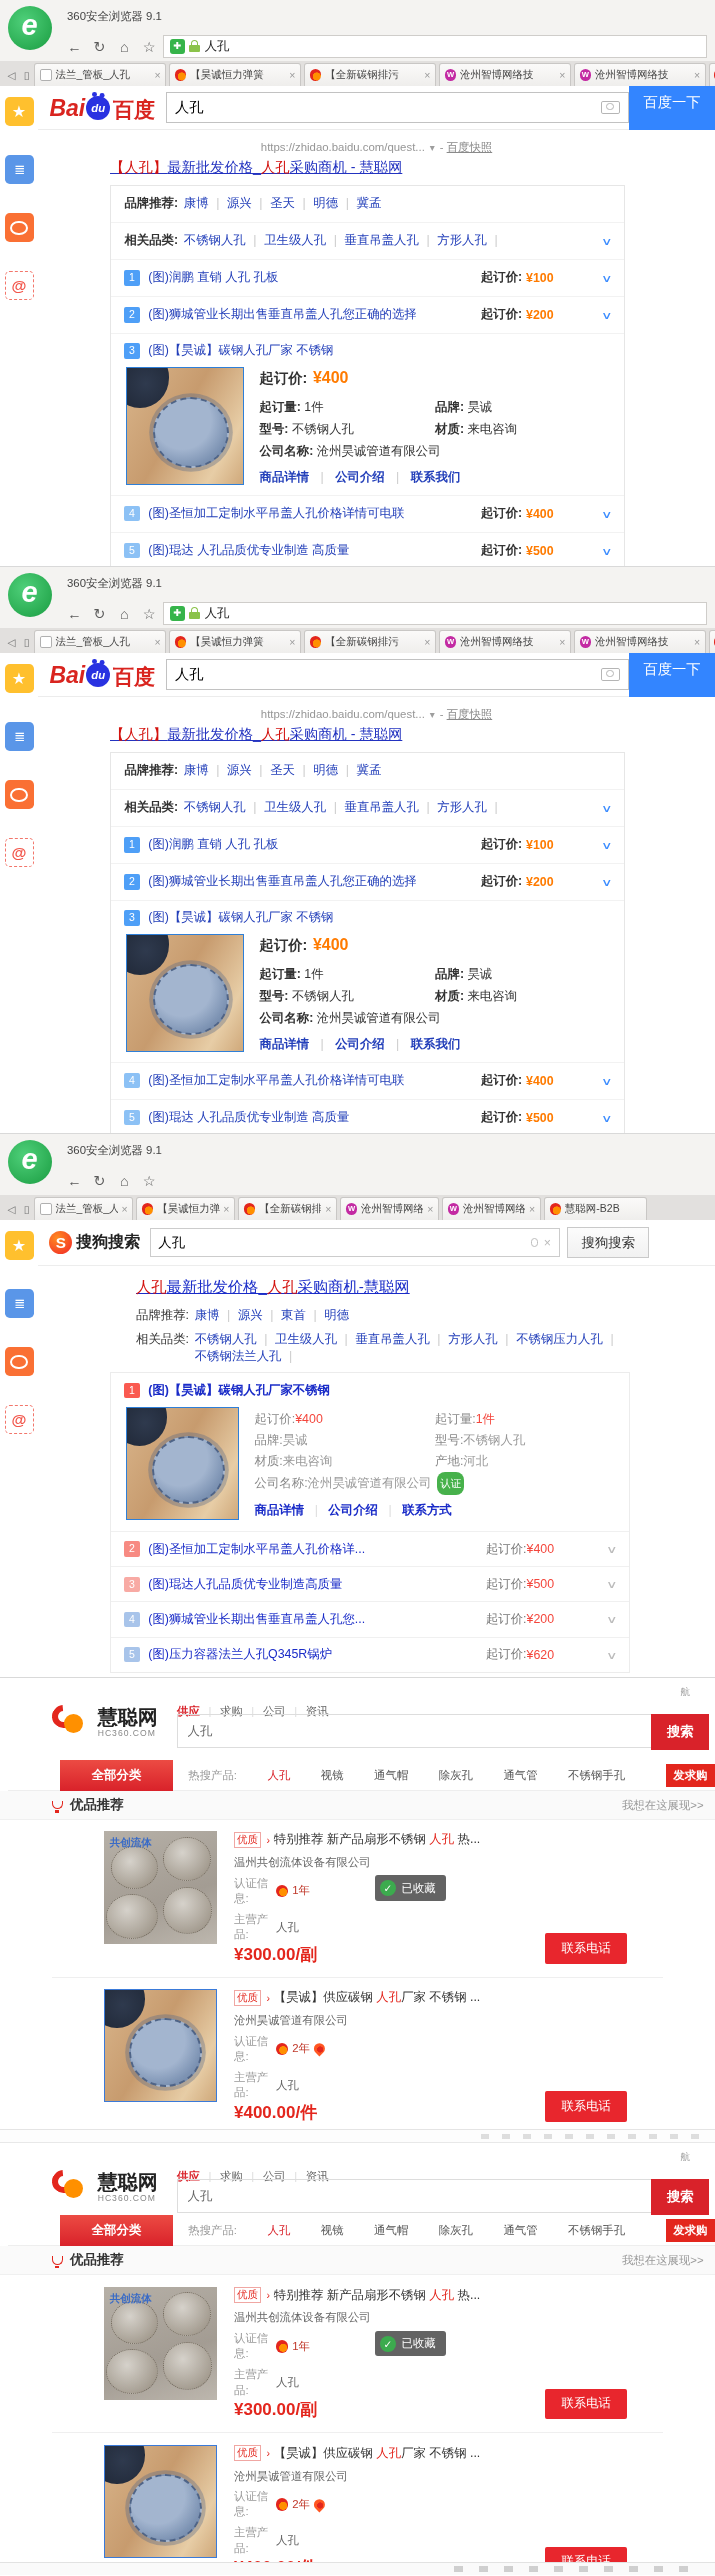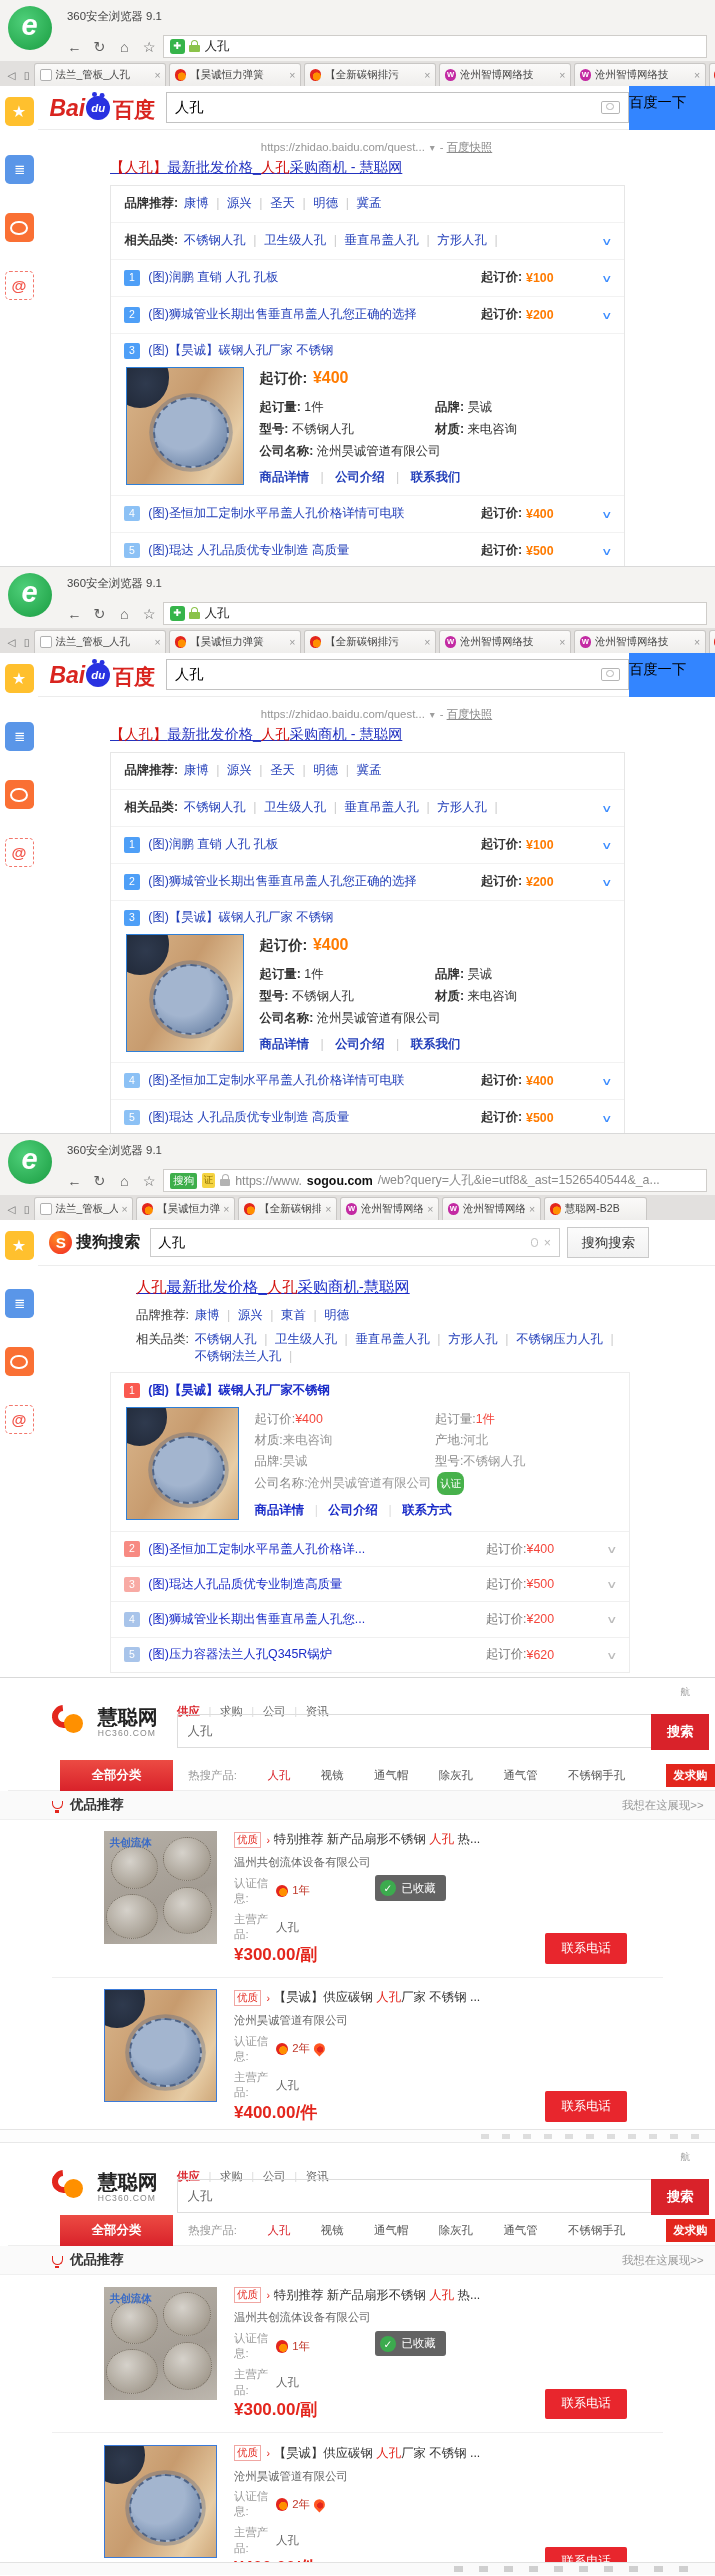--- a/index.html
+++ b/index.html
@@ -53,21 +53,21 @@
 .bhead{margin-left:38px;height:44px;border-bottom:1px solid #ececec;display:flex;align-items:center;padding:0 0 0 11.4px}
 .blogo{display:flex;align-items:flex-end;gap:1px;margin-right:11.4px;flex-shrink:0}
 .blogo .bai{color:#d9241f;font-size:23px;font-weight:bold;font-style:italic;line-height:1}
 .blogo .paw{width:24px;height:24px;border-radius:50%;background:#2932e1;color:#fff;font-size:11.4px;font-weight:bold;font-style:italic;display:flex;align-items:center;justify-content:center;position:relative}
 .paw::before{content:"";position:absolute;top:-3.8px;left:5.7px;width:4.8px;height:4.8px;border-radius:50%;background:#2932e1;box-shadow:7.6px 1px 0 #2932e1}
 .blogo .bcn{color:#d9241f;font-size:21px;font-weight:bold;line-height:1;margin-left:1.9px}
 .bsearch{flex:1;height:30.5px;border:1px solid #c2c2c2;display:flex;align-items:center;padding:0 7.6px}
 .bsearch input{border:none;outline:none;flex:1;font-size:14.3px;color:#000;font-family:inherit;min-width:0}
 .cam{width:19px;height:13.4px;border:1.9px solid #b5b5b5;border-radius:1.9px;position:relative;flex-shrink:0}
 .cam::before{content:"";position:absolute;left:3.8px;top:1px;width:5.7px;height:5.7px;border:1.9px solid #b5b5b5;border-radius:50%}
-.bbtn{width:86px;height:44px;background:#3385ff;color:#000000;font-size:14.3px;line-height:32px;flex-shrink:0;cursor:pointer}
+.bbtn{width:86px;height:44px;background:#3385ff;color:#ffffff;font-size:14.3px;text-align:center;line-height:32px;flex-shrink:0;cursor:pointer}
 .burl{margin:9.5px 0 3.8px 38px;text-align:center;font-size:11.4px;color:#969696}
 .burl .caret{color:#9e9e9e;font-size:8.6px}
 .burl .snap{text-decoration:underline;color:#8a8a8a}
 .btitle{margin:3.8px 0 7.6px 110px;font-size:14.3px;color:#2333c0;text-decoration:underline;cursor:pointer}
 .red{color:#d3120e}
 .bbox{margin-left:110px;width:515px;border:1px solid #e6e6e6;font-size:12.4px}
 .brow{display:flex;align-items:center;padding:9.5px 13.4px;border-bottom:1px solid #f2f2f2}
 .brow:last-child{border-bottom:none}
 .blabel{font-weight:bold;color:#333;flex-shrink:0}
 .linkset{display:flex;align-items:flex-start;flex-wrap:wrap}
@@ -552,28 +552,20 @@
       <div class="logo360">
             <span class="e">e</span>
           </div>
       <div class="wtitle">360安全浏览器 9.1</div>
     </div>
     <div class="toolbar">
       <span class="tbtn">←</span>
       <span class="tbtn">↻</span>
       <span class="tbtn">⌂</span>
       <span class="tbtn">☆</span>
-      <div class="addr">
-        <span class="sgbadge">搜狗</span>
-        <span class="sgbadge2">证</span>
-        <span class="lock gray"></span>
-        <span class="urlpre">https://www.</span>
-            <span class="urlhost">sogou.com</span>
-            <span class="urlpost">/web?query=人孔&amp;ie=utf8&amp;_ast=1526540544&amp;_a...</span>
-      </div>
     </div>
     <div class="tabsbar">
       <span class="tabctl">◁</span>
       <span class="tabctl">▯</span>
       <div class="tab" style="width:99px">
         <span class="favicon fav-doc"></span>
         <span class="tab-label">法兰_管板_人</span>
         <span class="tab-x">×</span>
       </div>
       <div class="tab" style="width:99px">
@@ -651,26 +643,26 @@
           <span class="stl">(图)【昊诚】碳钢人孔厂家不锈钢</span>
         </div>
         <div class="sdetail">
           <div class="pimg art" style="width:113px;height:113px"></div>
           <div class="sinfo">
             <div class="sfr">
               <span class="sf"><span class="sgl">起订价:</span><span class="sredv">¥400</span></span>
               <span class="sf"><span class="sgl">起订量:</span><span class="sredv">1件</span></span>
             </div>
             <div class="sfr">
+              <span class="sf"><span class="sgl">品牌:</span><span class="sgv">昊诚</span></span>
+              <span class="sf"><span class="sgl">型号:</span><span class="sgv">不锈钢人孔</span></span>
+            </div>
+            <div class="sfr">
               <span class="sf"><span class="sgl">材质:</span><span class="sgv">来电咨询</span></span>
               <span class="sf"><span class="sgl">产地:</span><span class="sgv">河北</span></span>
-            </div>
-            <div class="sfr">
-              <span class="sf"><span class="sgl">品牌:</span><span class="sgv">昊诚</span></span>
-              <span class="sf"><span class="sgl">型号:</span><span class="sgv">不锈钢人孔</span></span>
             </div>
             <div class="sfr">
               <span class="sf full">
                     <span><span class="sgl">公司名称:</span><span class="sgv">沧州昊诚管道有限公司</span></span>
                     <span class="certbadge">认证</span>
                   </span>
             </div>
             <div class="slinks">
               <span class="lnk">商品详情</span>
               <span class="lnk">公司介绍</span>

